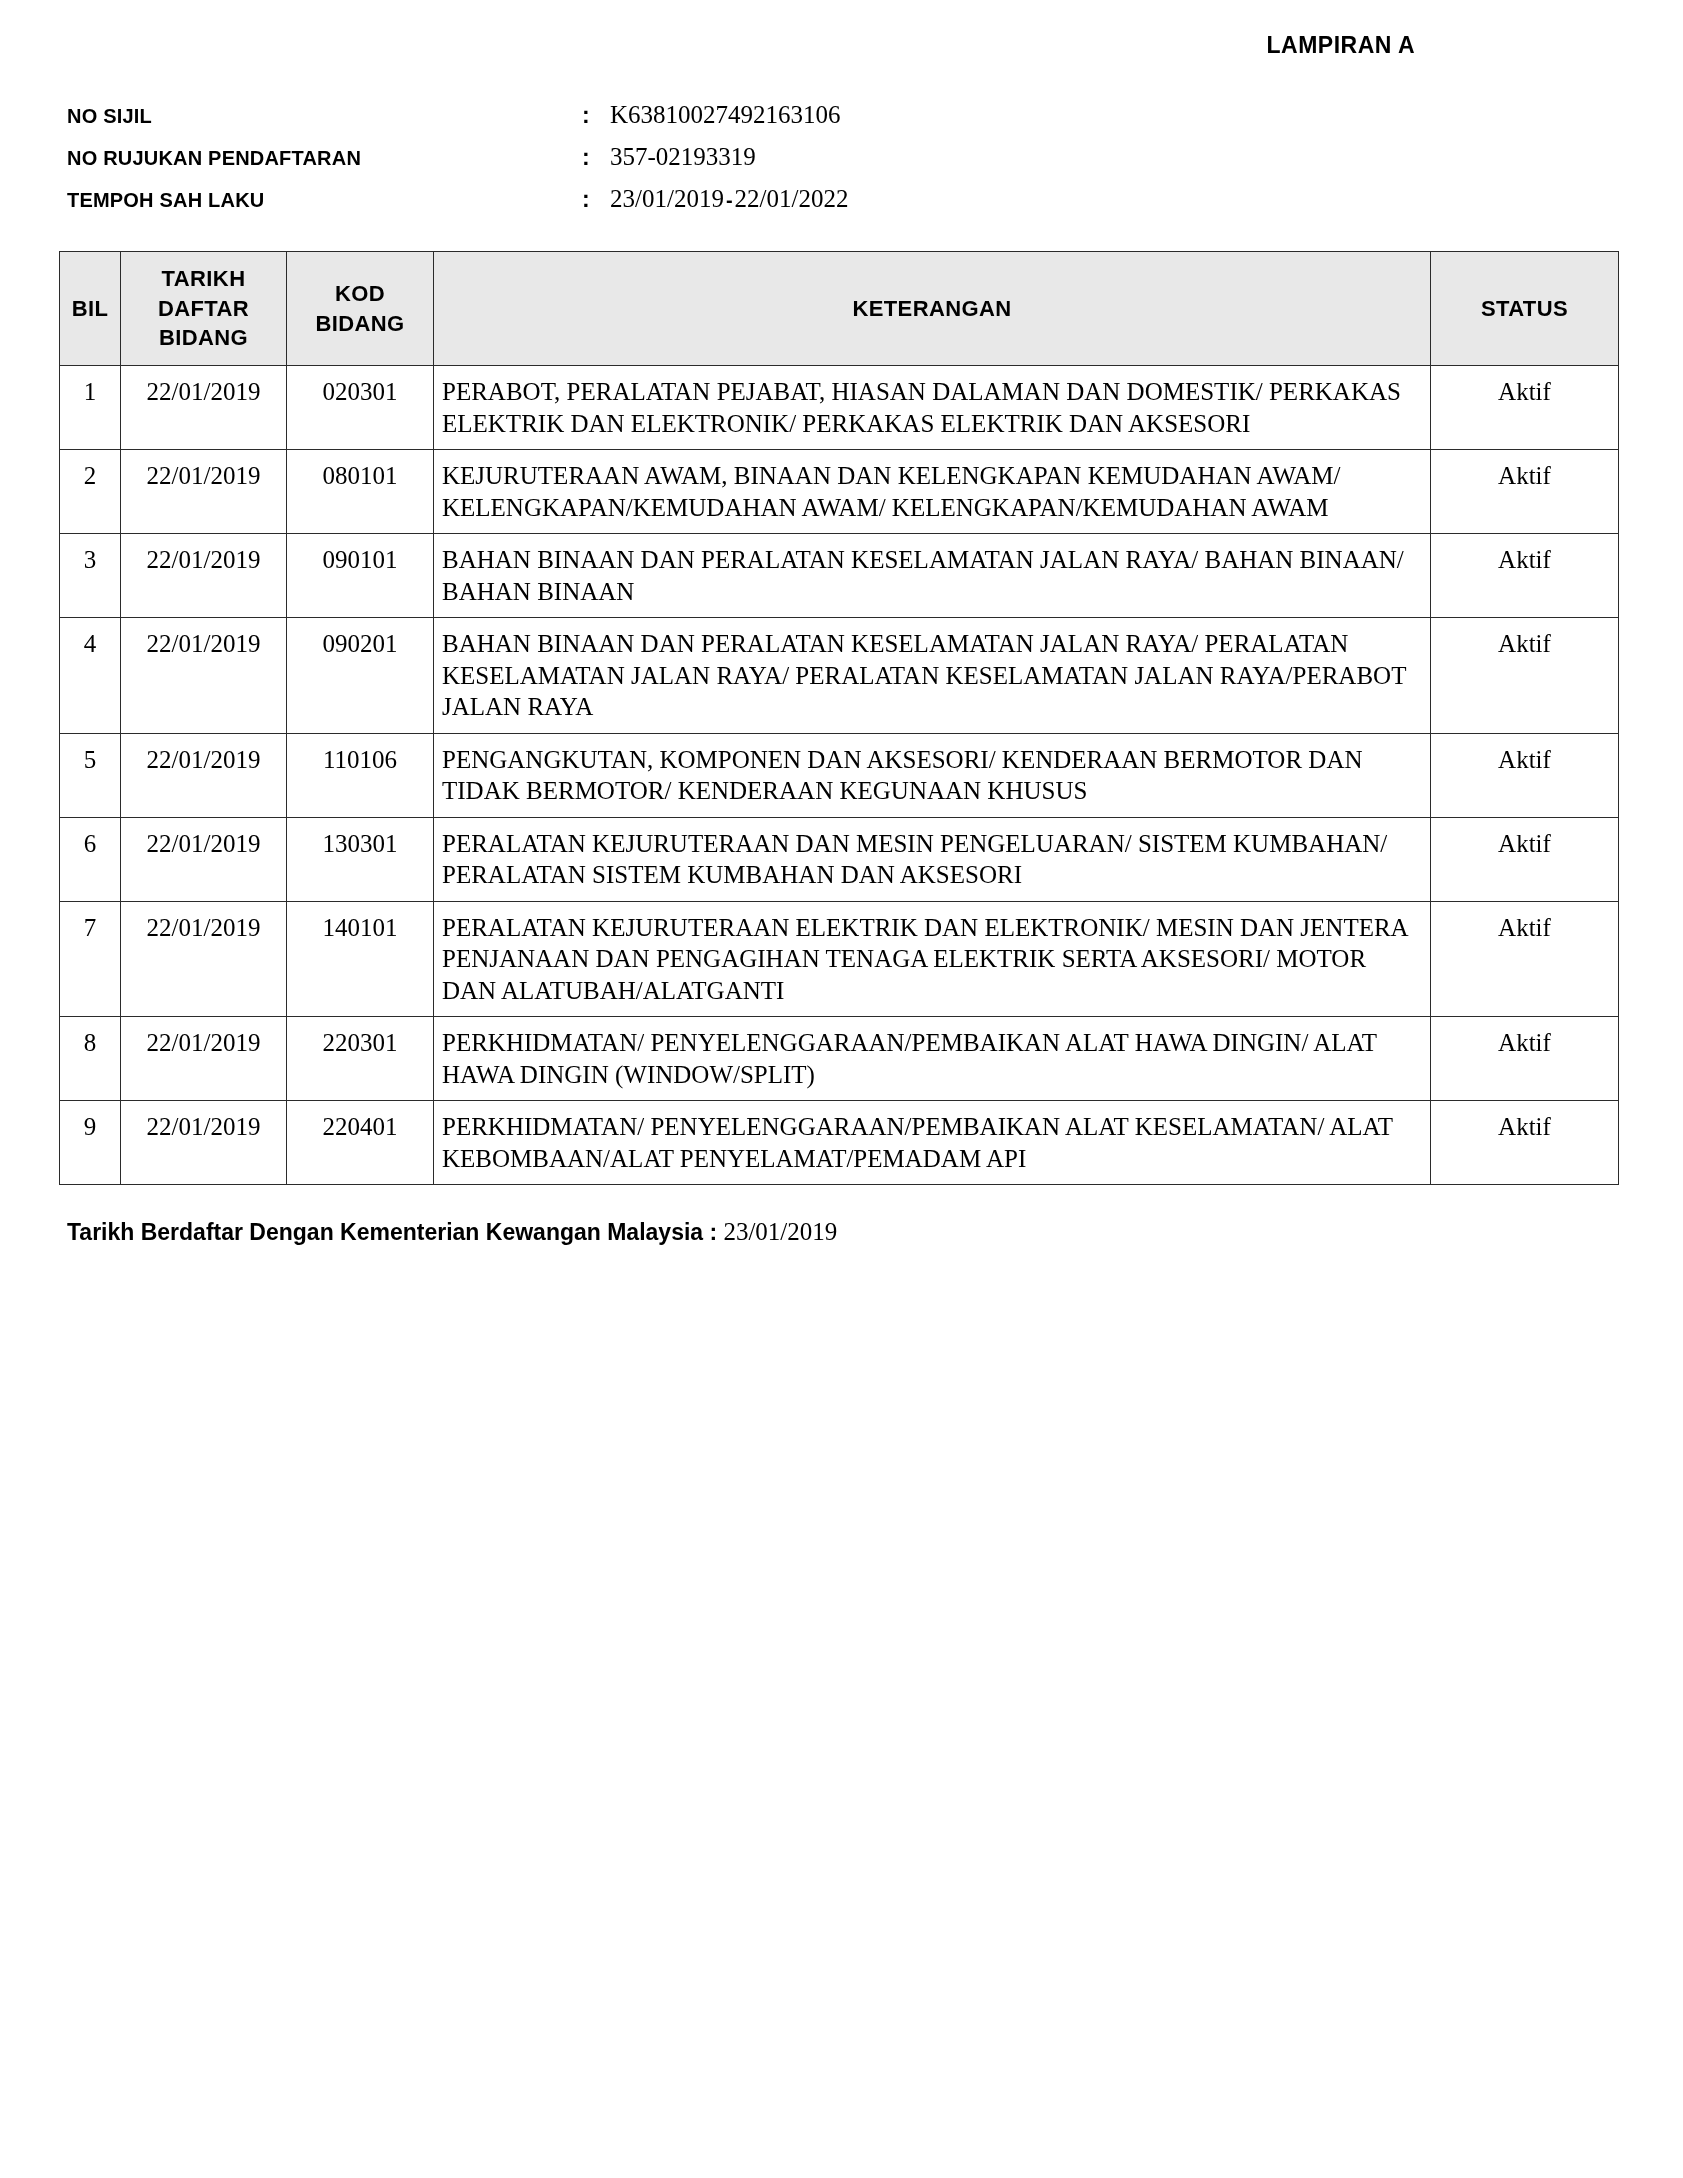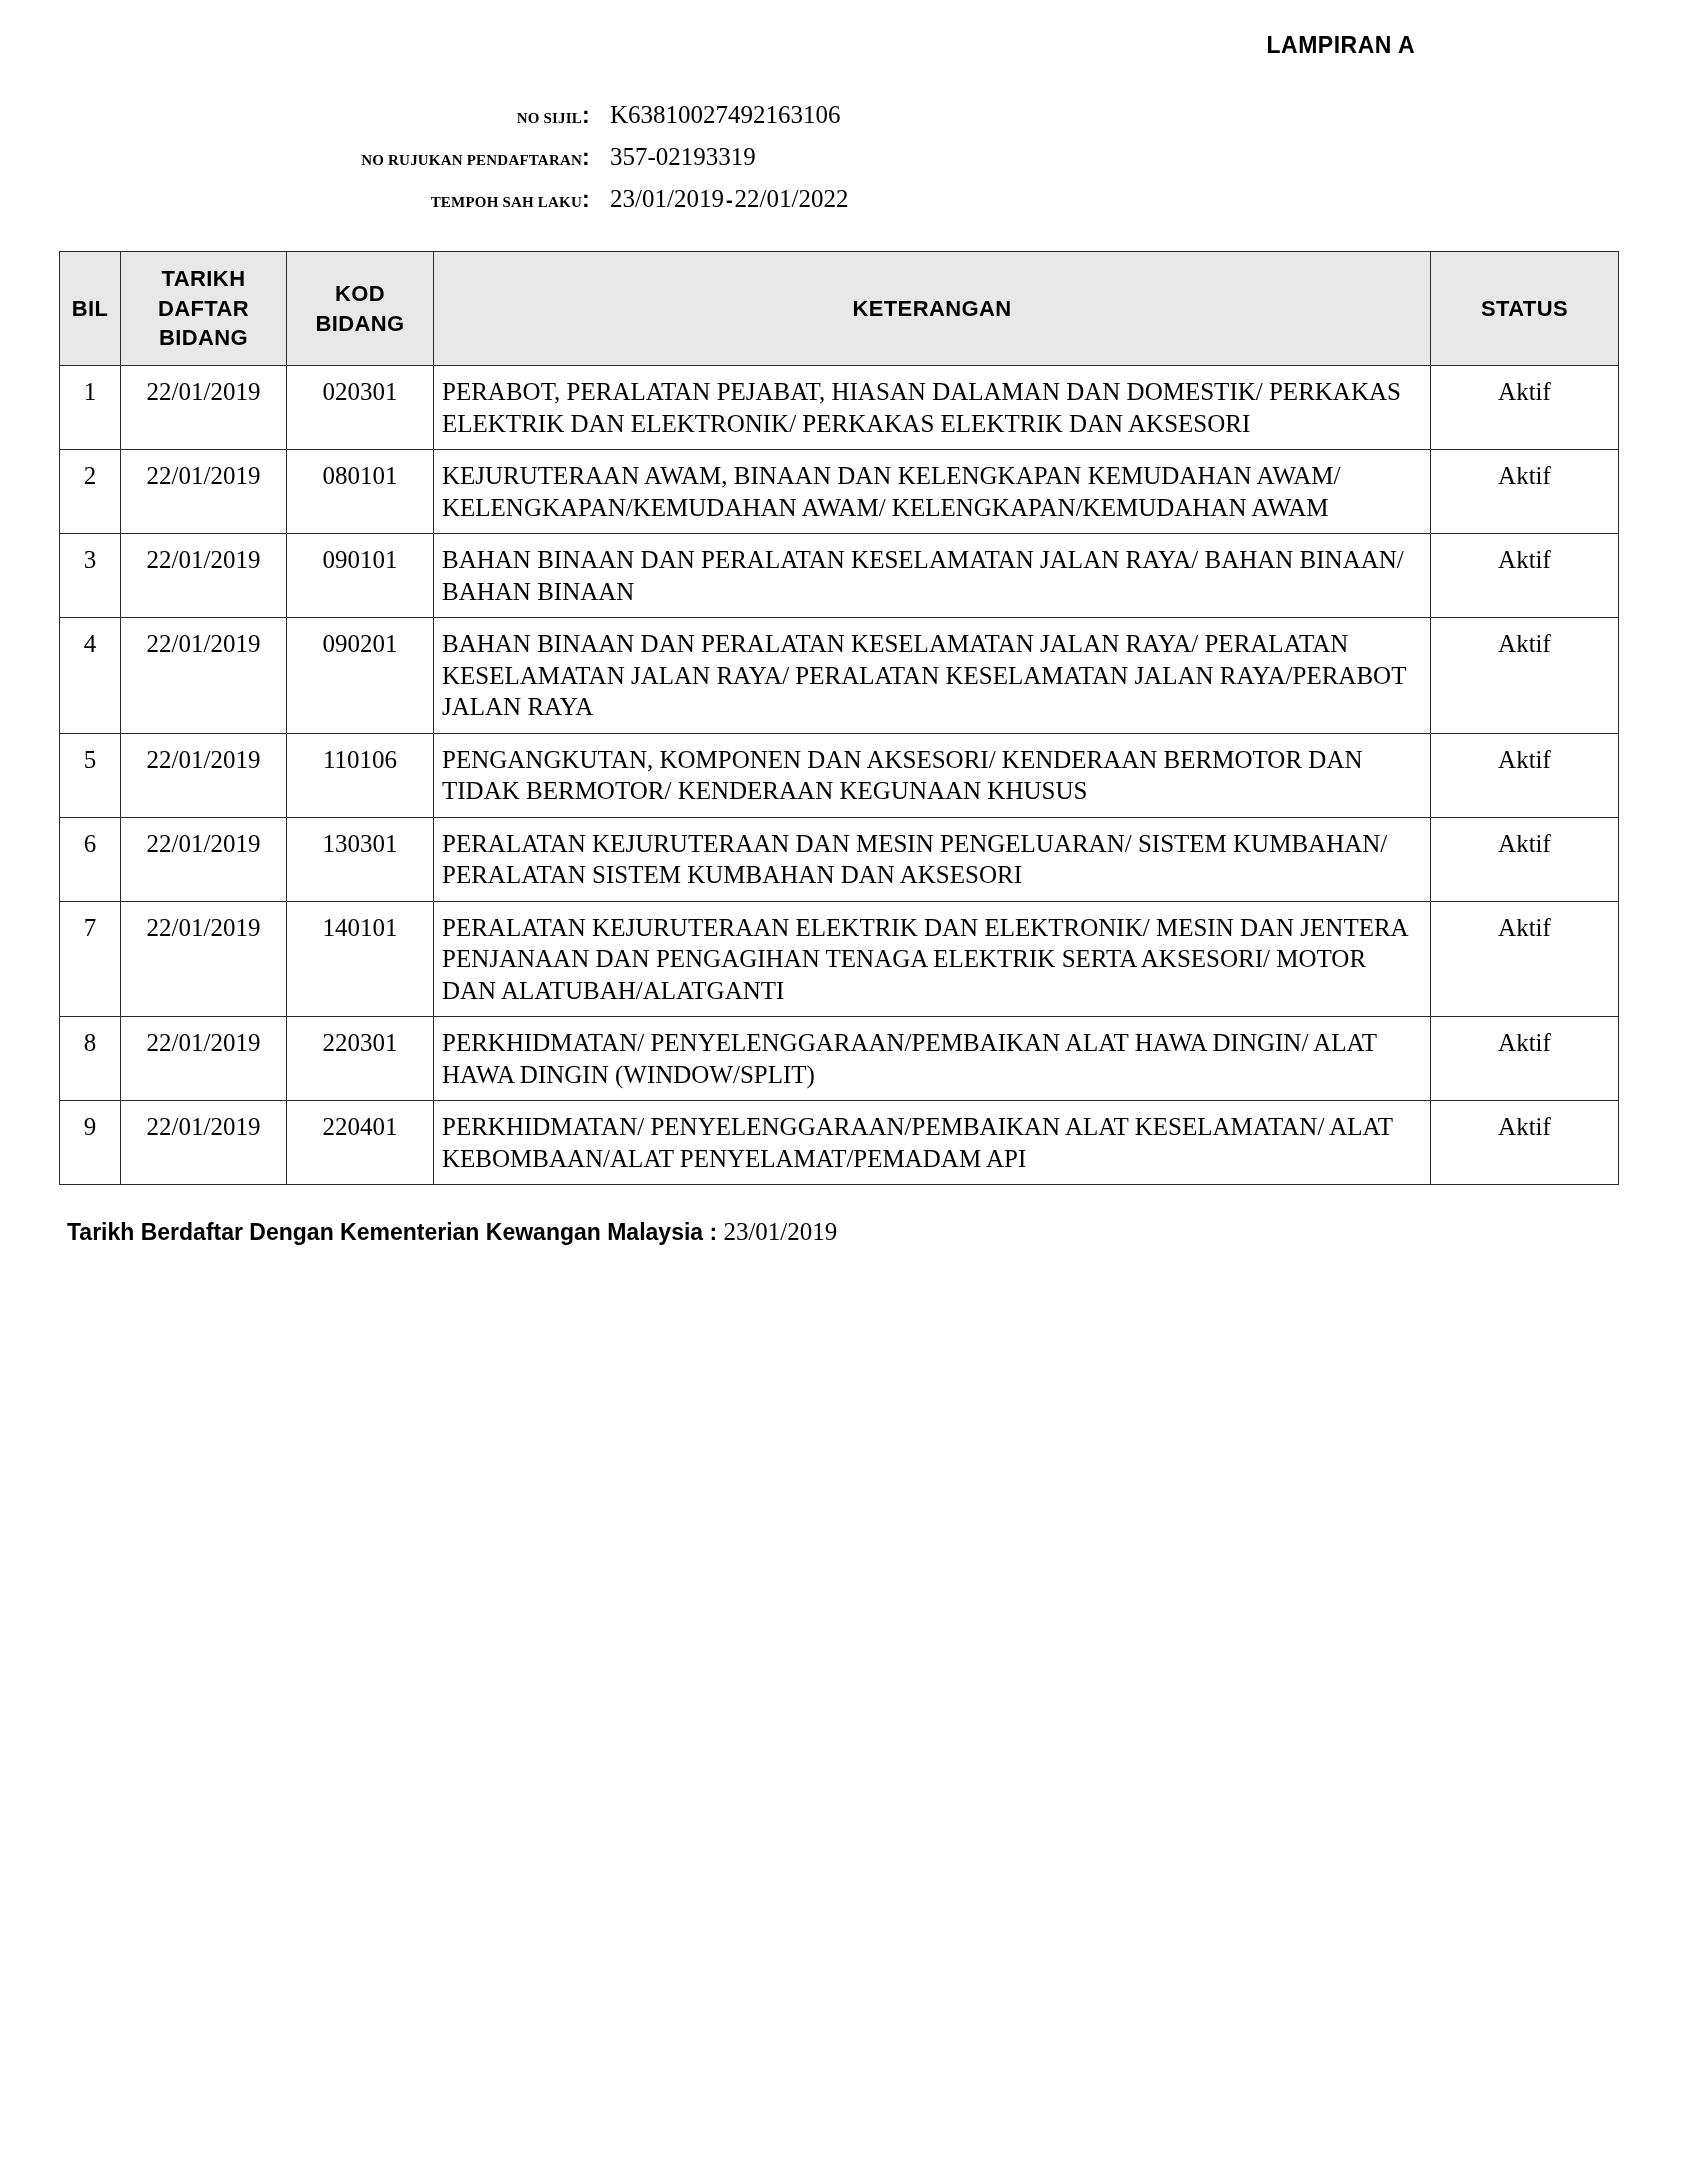--- a/index.html
+++ b/index.html
@@ -34,25 +34,24 @@
     margin-top: 42px;
     margin-left: 8px;
   }
   .meta-row {
     display: flex;
     align-items: baseline;
     margin-bottom: 14px;
   }
   .meta-label {
     width: 515px;
-    font-family: Liberation Serif, serif;
-    font-weight: bold;
-    font-size: 15px;
+    font-family: Liberation Sans, sans-serif;
+    font-weight: bold;
+    font-size: 20px;
     letter-spacing: 0.2px;
-    text-align: right;
   }
   .meta-colon {
     width: 28px;
     font-family: "Liberation Sans", sans-serif;
     font-size: 23px;
     font-weight: bold;
   }
   .meta-value {
     font-family: "Liberation Serif", serif;
     font-size: 25px;

